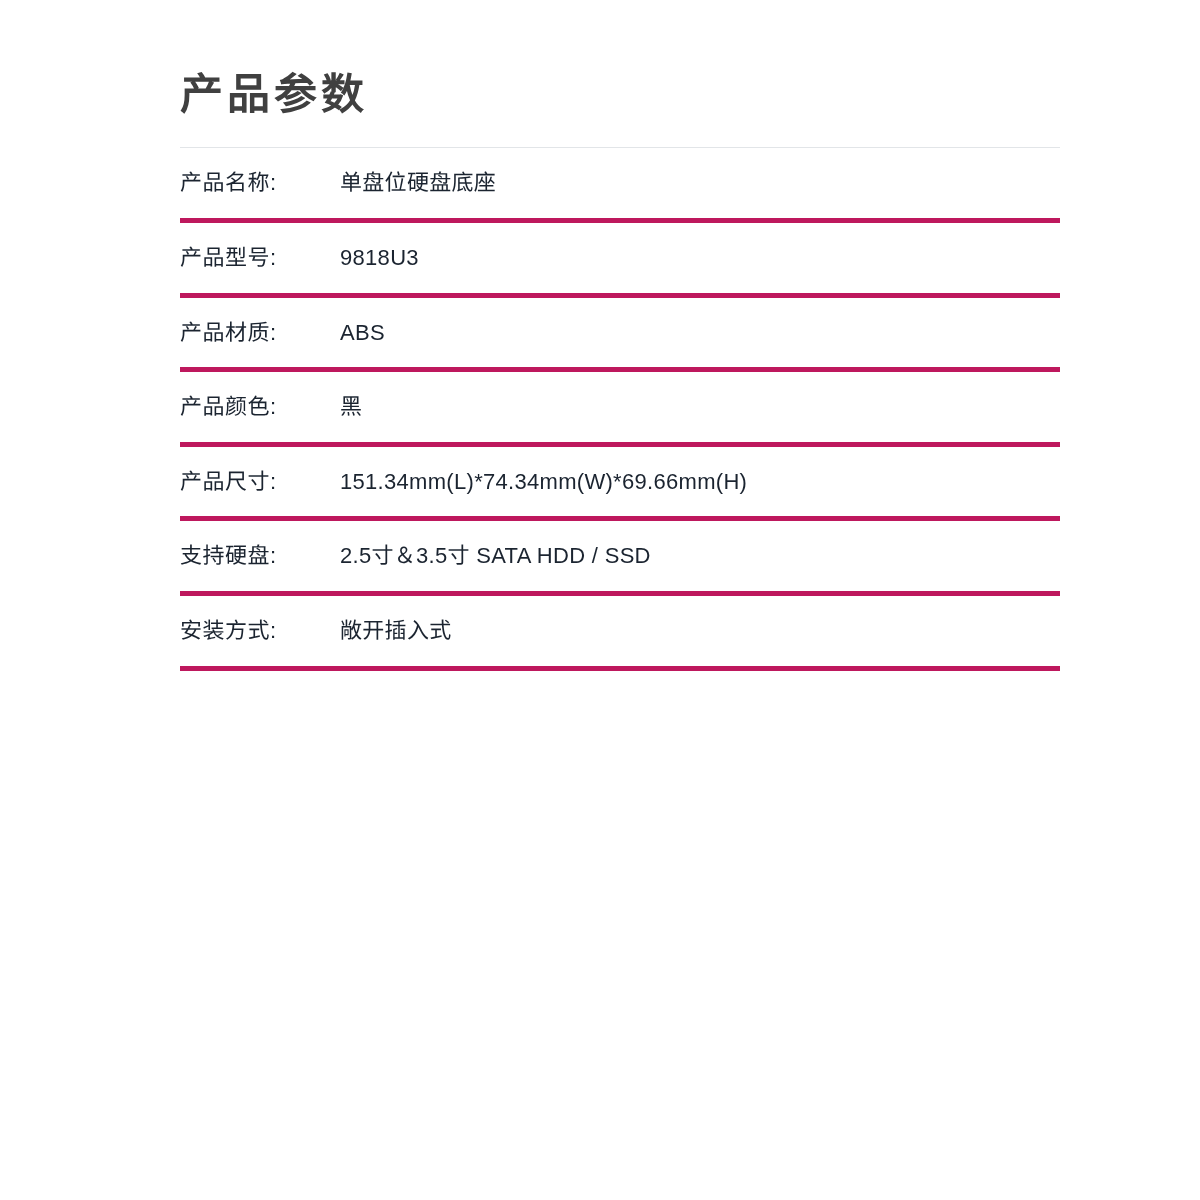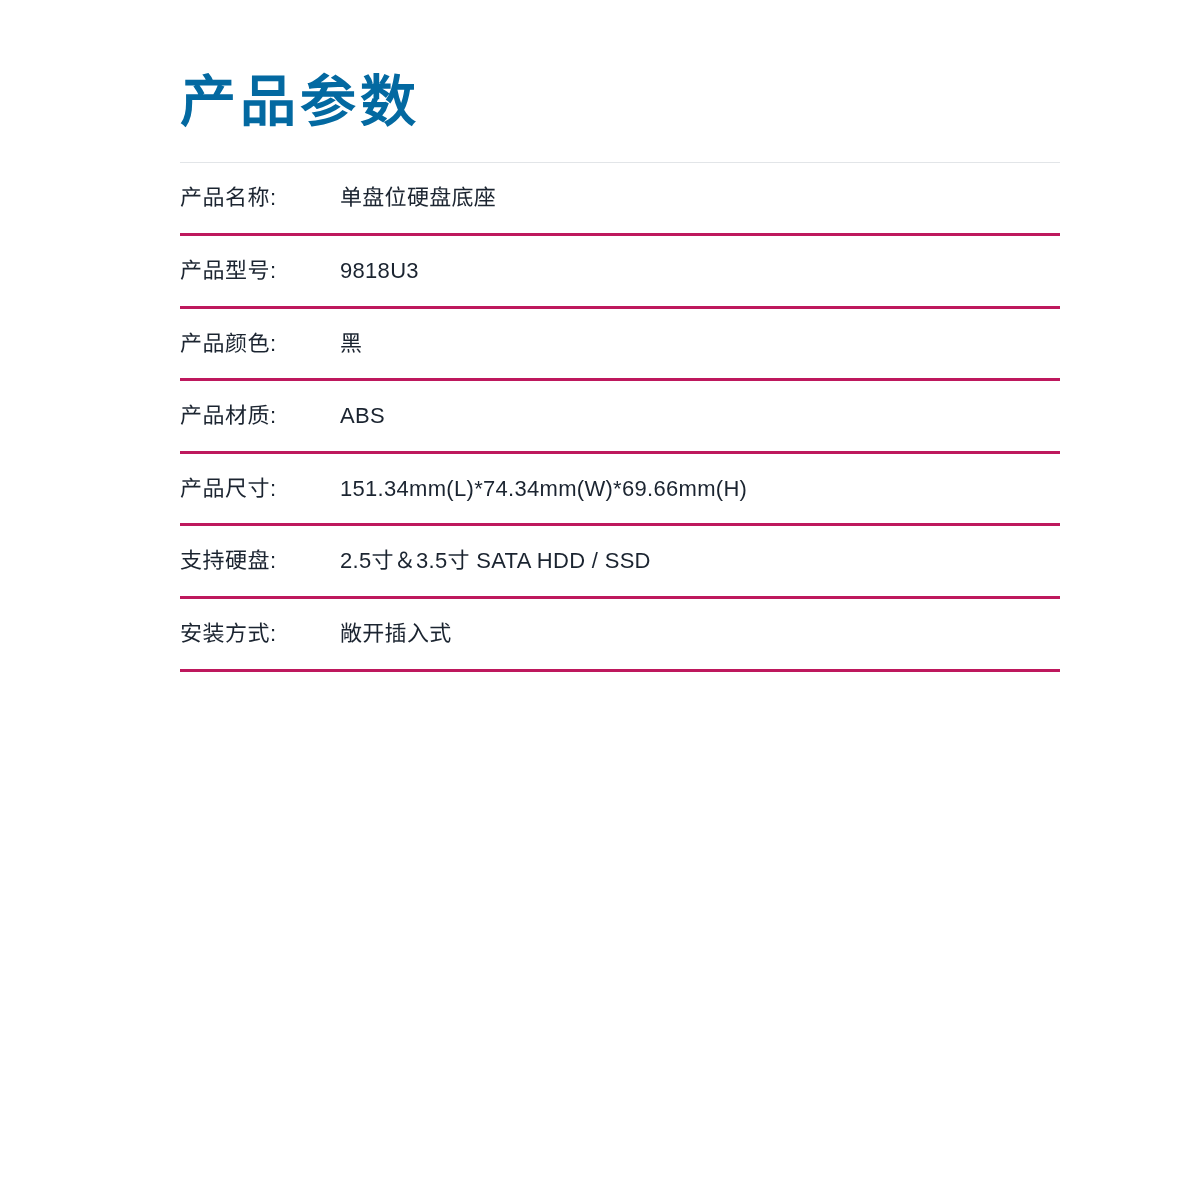--- a/index.html
+++ b/index.html
@@ -15,35 +15,35 @@
     -webkit-font-smoothing: antialiased;
   }
   .page {
     position: relative;
     width: 1200px;
     height: 1200px;
     box-sizing: border-box;
     padding: 70px 140px 0 180px;
   }
   .spec-title {
-    font-size: 56px;
+    font-size: 43px;
     font-weight: 700;
     letter-spacing: 4px;
-    color: #0369a1;
+    color: #404040;
     line-height: 1.15;
     margin: 0 0 28px 0;
     white-space: nowrap;
   }
   .spec-table {
     width: 880px;
     border-collapse: collapse;
     table-layout: fixed;
   }
   .spec-table tr {
-    border-bottom: 3px solid #be185d;
+    border-bottom: 5px solid #be185d;
   }
   .spec-table tr:first-child {
     border-top: 1px solid #e2e5e8;
   }
   .spec-table td {
     padding: 21px 0 20px 0;
     font-size: 22px;
     line-height: 1.3;
     vertical-align: middle;
     color: #1b2430;
@@ -69,26 +69,26 @@
     <tbody>
       <tr>
         <td class="spec-label">产品名称:</td>
         <td class="spec-value">单盘位硬盘底座</td>
       </tr>
       <tr>
         <td class="spec-label">产品型号:</td>
         <td class="spec-value"> 9818U3</td>
       </tr>
       <tr>
+        <td class="spec-label">产品材质:</td>
+        <td class="spec-value">ABS</td>
+      </tr>
+      <tr>
         <td class="spec-label">产品颜色:</td>
         <td class="spec-value">黑</td>
-      </tr>
-      <tr>
-        <td class="spec-label">产品材质:</td>
-        <td class="spec-value">ABS</td>
       </tr>
       <tr>
         <td class="spec-label">产品尺寸:</td>
         <td class="spec-value">151.34mm(L)*74.34mm(W)*69.66mm(H)</td>
       </tr>
       <tr>
         <td class="spec-label">支持硬盘:</td>
         <td class="spec-value">2.5寸＆3.5寸 SATA HDD / SSD</td>
       </tr>
       <tr>

